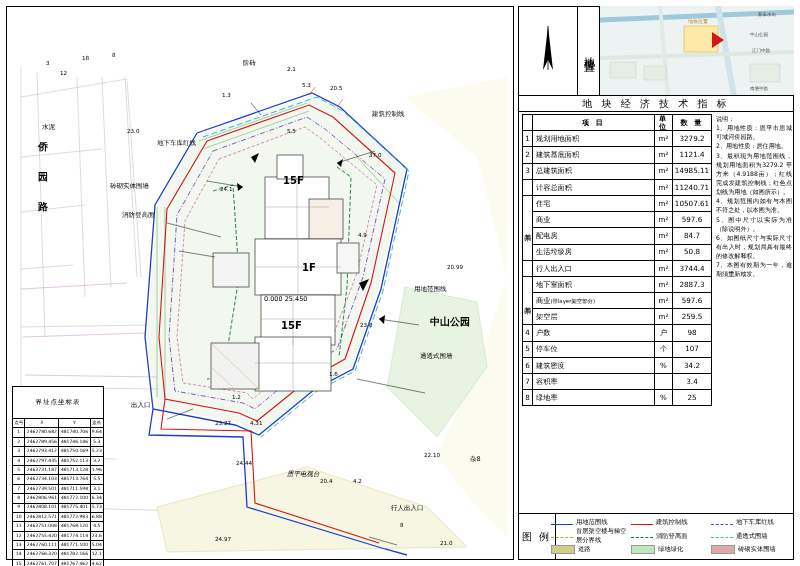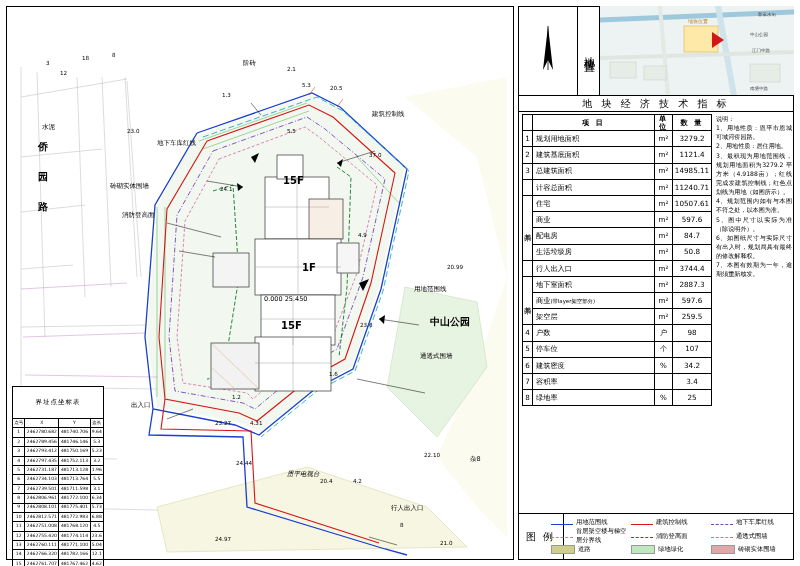--- a/index.html
+++ b/index.html
@@ -35,21 +35,21 @@
   table.econ td.idx{width:9px;}
   table.econ td.unit{width:17px;text-align:center;}
   table.econ td.num{width:38px;}
   table.econ .hdr{font-weight:bold;letter-spacing:2px;}
   .vt{writing-mode:vertical-rl;letter-spacing:1px;display:inline-block;}
   .sub{font-size:5.4px;}
 
   #notes{position:absolute;left:716px;top:114px;width:76px;font-size:6.1px;line-height:1.5;text-align:justify;}
 
   
-  #legend-label{position:absolute;left:518px;top:513px;width:46px;height:46px;border-right:1px solid #000;border-top:1px solid #000;box-sizing:border-box;
+  #legend-label{position:absolute;left:518px;top:513px;width:38px;height:46px;border-right:1px solid #000;border-top:1px solid #000;box-sizing:border-box;
     display:flex;align-items:center;justify-content:center;font-size:10px;letter-spacing:2px;}
   #legend{position:absolute;left:548px;top:513px;width:246px;height:46px;border-top:1px solid #000;box-sizing:border-box;padding:4px 3px;}
   .lgrow{display:flex;}
   .lgcell{display:flex;align-items:center;width:82px;font-size:6.3px;}
   .swatch{width:22px;height:7px;margin-right:3px;flex:0 0 22px;}
 
   
   #coord{position:absolute;left:12px;top:386px;width:92px;}
   #coord .cap{font-size:6.5px;text-align:center;letter-spacing:1px;border:.6px solid #000;border-bottom:none;padding:11px 0;background:#fff;}
   table.coord{border-collapse:collapse;width:92px;font-size:4.5px;background:#fff;}

